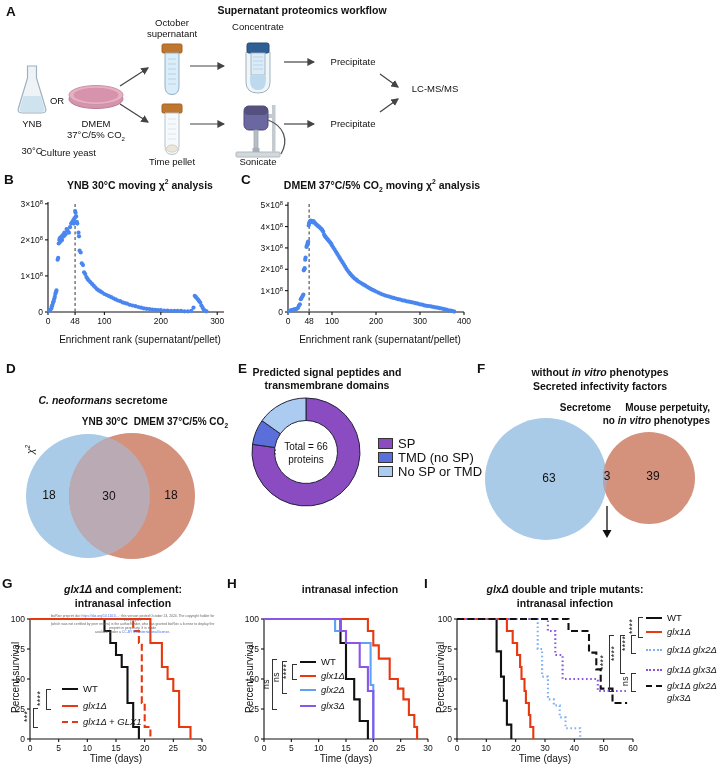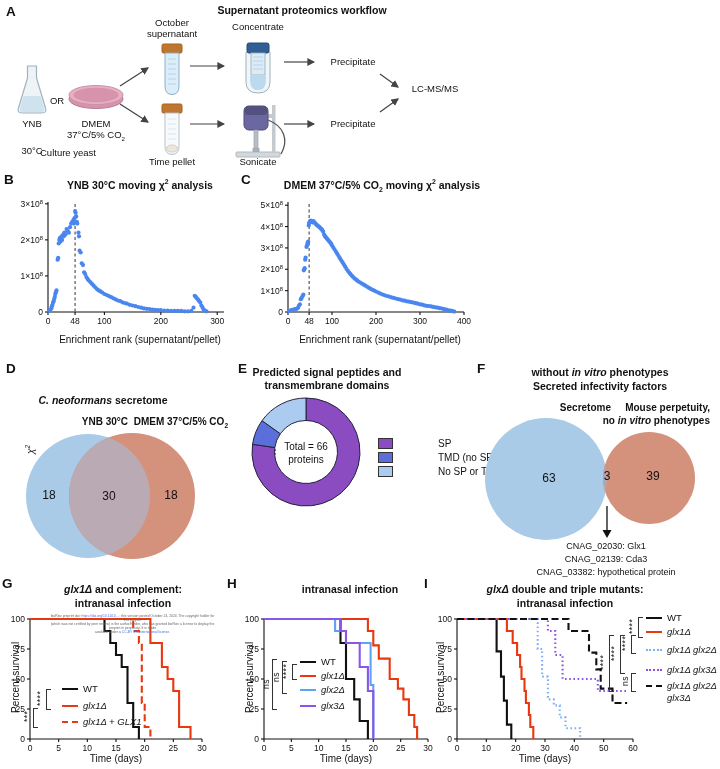--- a/index.html
+++ b/index.html
@@ -22,21 +22,21 @@
   .lg-row{position:absolute;left:0;display:flex;align-items:flex-start;gap:5px;height:16px;}
   .lg-sw{display:inline-block;width:16px;height:0;border-top-width:2.6px;margin-top:5px;flex:none;}
   .lg-lb{font-size:9.5px;line-height:12px;white-space:nowrap;}
   .brk{position:absolute;width:4px;border:1px solid #333;border-right:none;}
   .vtext{position:absolute;width:10px;writing-mode:vertical-rl;transform:rotate(180deg);
          display:flex;align-items:center;justify-content:center;font-size:8.5px;letter-spacing:.5px;}
   .wm{font-size:3.4px;line-height:1.2;color:#666;text-align:center;}
   .wm .lk{color:#4a6fe0;}
   .dlg-row{display:flex;align-items:center;gap:5px;height:14px;}
   .dlg-sw{width:13px;height:9px;border:1px solid #333;flex:none;}
-  .dlg-lb{font-size:10px;white-space:nowrap;margin-left:40px;}
+  .dlg-lb{font-size:13px;white-space:nowrap;}
   svg text{font-family:"Liberation Sans",sans-serif;}
 </style>
 </head>
 <body>
 
 <div class="fig">
 
   <div class="abs plabel" style="left:6px;top:4px">A</div>
   <div class="abs plabel" style="left:4px;top:172px">B</div>
   <div class="abs plabel" style="left:241px;top:172px">C</div>
@@ -508,25 +508,20 @@
       <circle cx="193" cy="64" r="46" fill="#d4917c"></circle>
       <circle cx="193" cy="64" r="46" fill="#b6a4ad" clip-path="url(#fclip)"></circle>
       <g>
         <line x1="151" y1="92" x2="151" y2="118" stroke="#111" stroke-width="1.3"></line>
         <polygon points="146.5,116 155.5,116 151,124" fill="#111"></polygon>
       </g>
     </svg>
     <div class="abs vnum" style="left:80px;top:109px;width:26px">63</div>
     <div class="abs vnum" style="left:143px;top:107px;width:16px">3</div>
     <div class="abs vnum" style="left:184px;top:107px;width:26px">39</div>
-    <div class="abs callout" style="left:50px;top:178px;width:200px">
-      <div>CNAG_02030: Glx1</div>
-      <div>CNAG_02139: Cda3</div>
-      <div>CNAG_03382: hypothetical protein</div>
-    </div>
   </div>
 
   <div class="abs" style="left:0;top:581px;width:230px;height:188px">
     <div class="abs ptitle" style="left:13px;top:2px;width:220px">
       <div><span class="it">glx1Δ</span><span> and complement:</span></div>
       <div>intranasal infection</div>
     </div>
     <div class="abs ylab" style="left:10px;top:132px">Percent survival</div>
     <svg class="abs" style="left:0;top:30px" width="222" height="146">
         <g stroke="#111" stroke-width="1.1">

